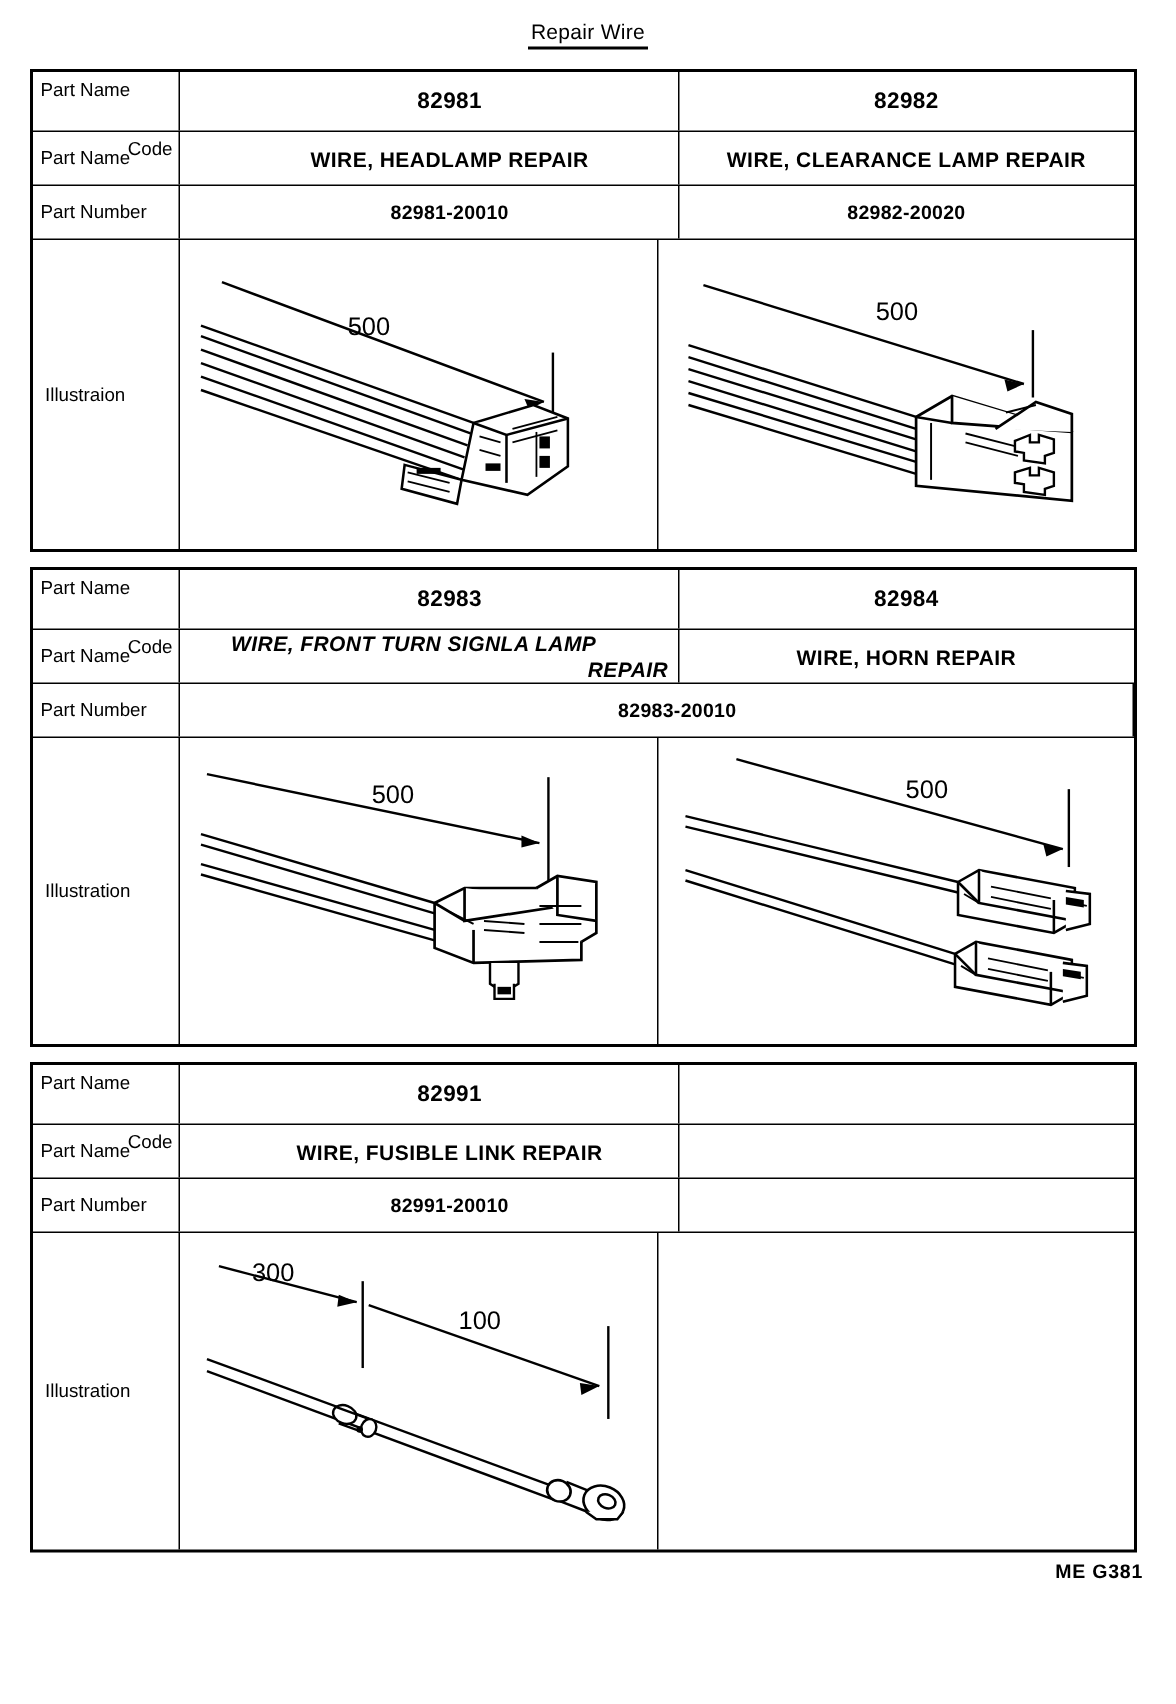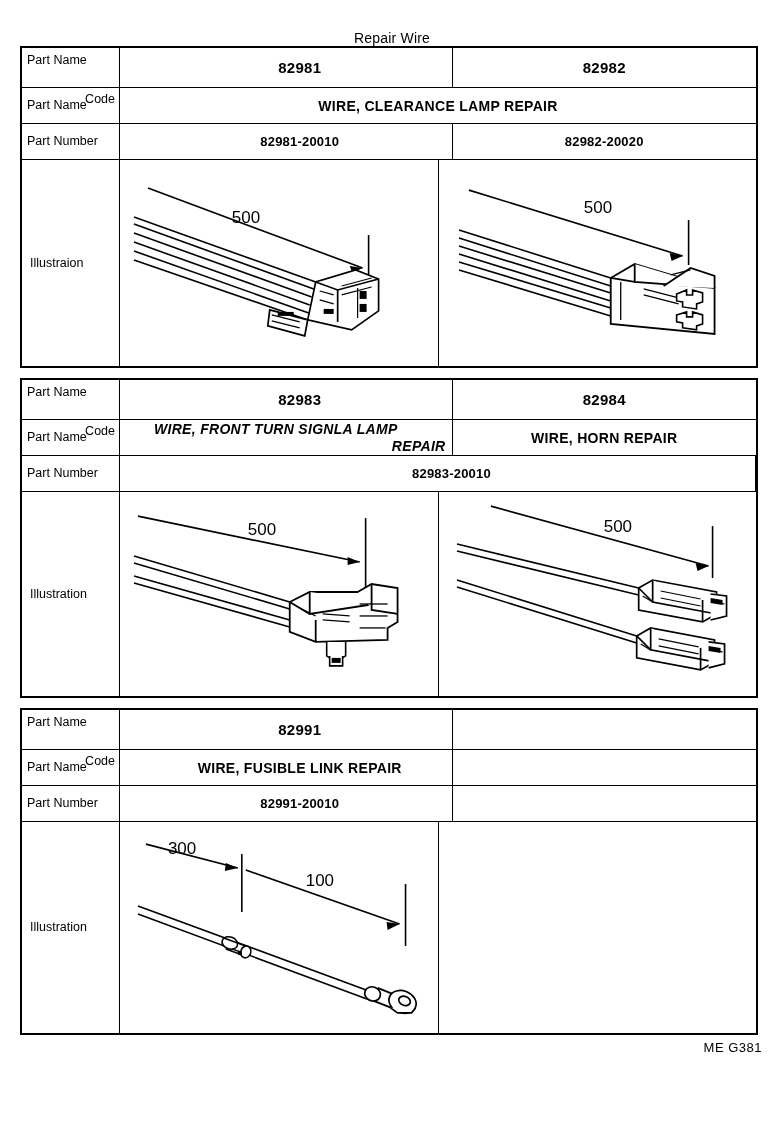--- a/index.html
+++ b/index.html
@@ -12,21 +12,21 @@
     height: 1136px;
     position: relative;
     font-family: "Liberation Sans", sans-serif;
     color: #000000;
     overflow: hidden;
   }
 
   
   .page-title-wrap {
     position: absolute;
-    top: 29px;
+    top: 13px;
     left: 0;
     width: 784px;
     text-align: center;
   }
   .page-title {
     display: inline-block;
     font-size: 14px;
     font-weight: 400;
     letter-spacing: 0.2px;
     border-bottom: 2px solid #000;
@@ -117,21 +117,21 @@
   .illus-cell.divider { border-right: 1px solid #000; }
 
   .illus-svg { display: block; width: 100%; height: 100%; }
 
   
   .doc-footer {
     position: absolute;
     right: 22px;
     top: 1040px;
     font-size: 13px;
-    font-weight: normal;
+    font-weight: bold;
     letter-spacing: 0.5px;
   }
 </style>
 </head>
 <body>
 
 <div class="page-title-wrap">
   <span class="page-title">Repair Wire</span>
 </div>
 
@@ -141,20 +141,21 @@
     <div class="cell-label code-label">
       <span>Part Name</span>
       <span class="l2">Code</span>
     </div>
     <div class="cell-data code divider">82981</div>
     <div class="cell-data code">82982</div>
   </div>
 
   <div class="tbl-row r-name">
     <div class="cell-label">Part Name</div>
+    <div class="cell-data name divider">WIRE, HEADLAMP REPAIR</div>
     <div class="cell-data name">WIRE, CLEARANCE LAMP REPAIR</div>
   </div>
 
   <div class="tbl-row r-number">
     <div class="cell-label">Part Number</div>
     <div class="cell-data num divider">82981-20010</div>
     <div class="cell-data num">82982-20020</div>
   </div>
 
   <div class="tbl-row r-illus last" style="height:206px;">

